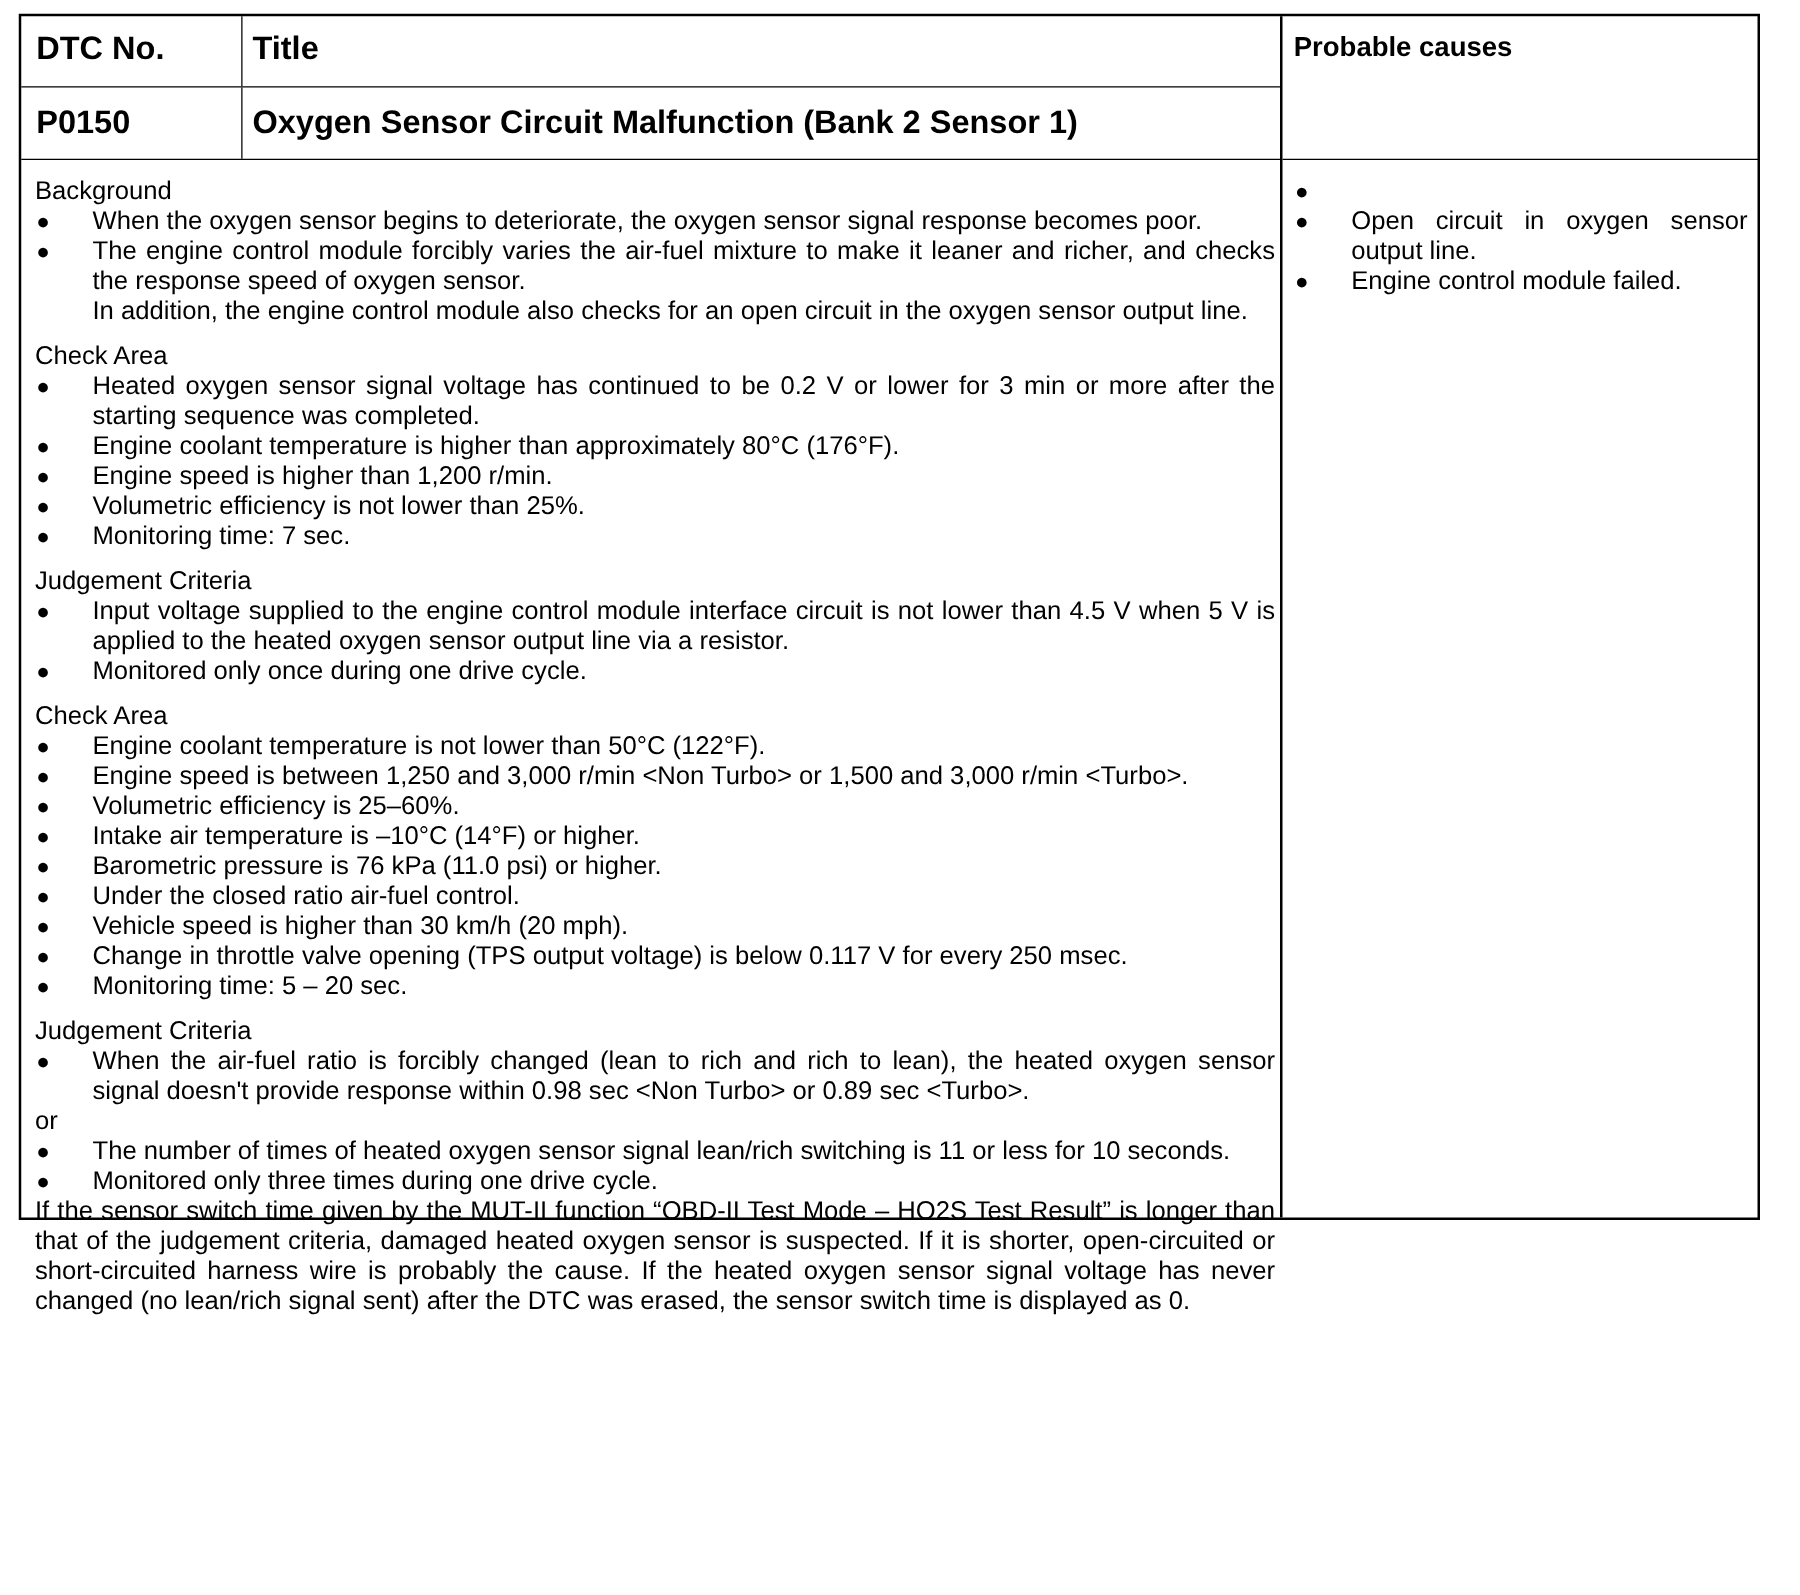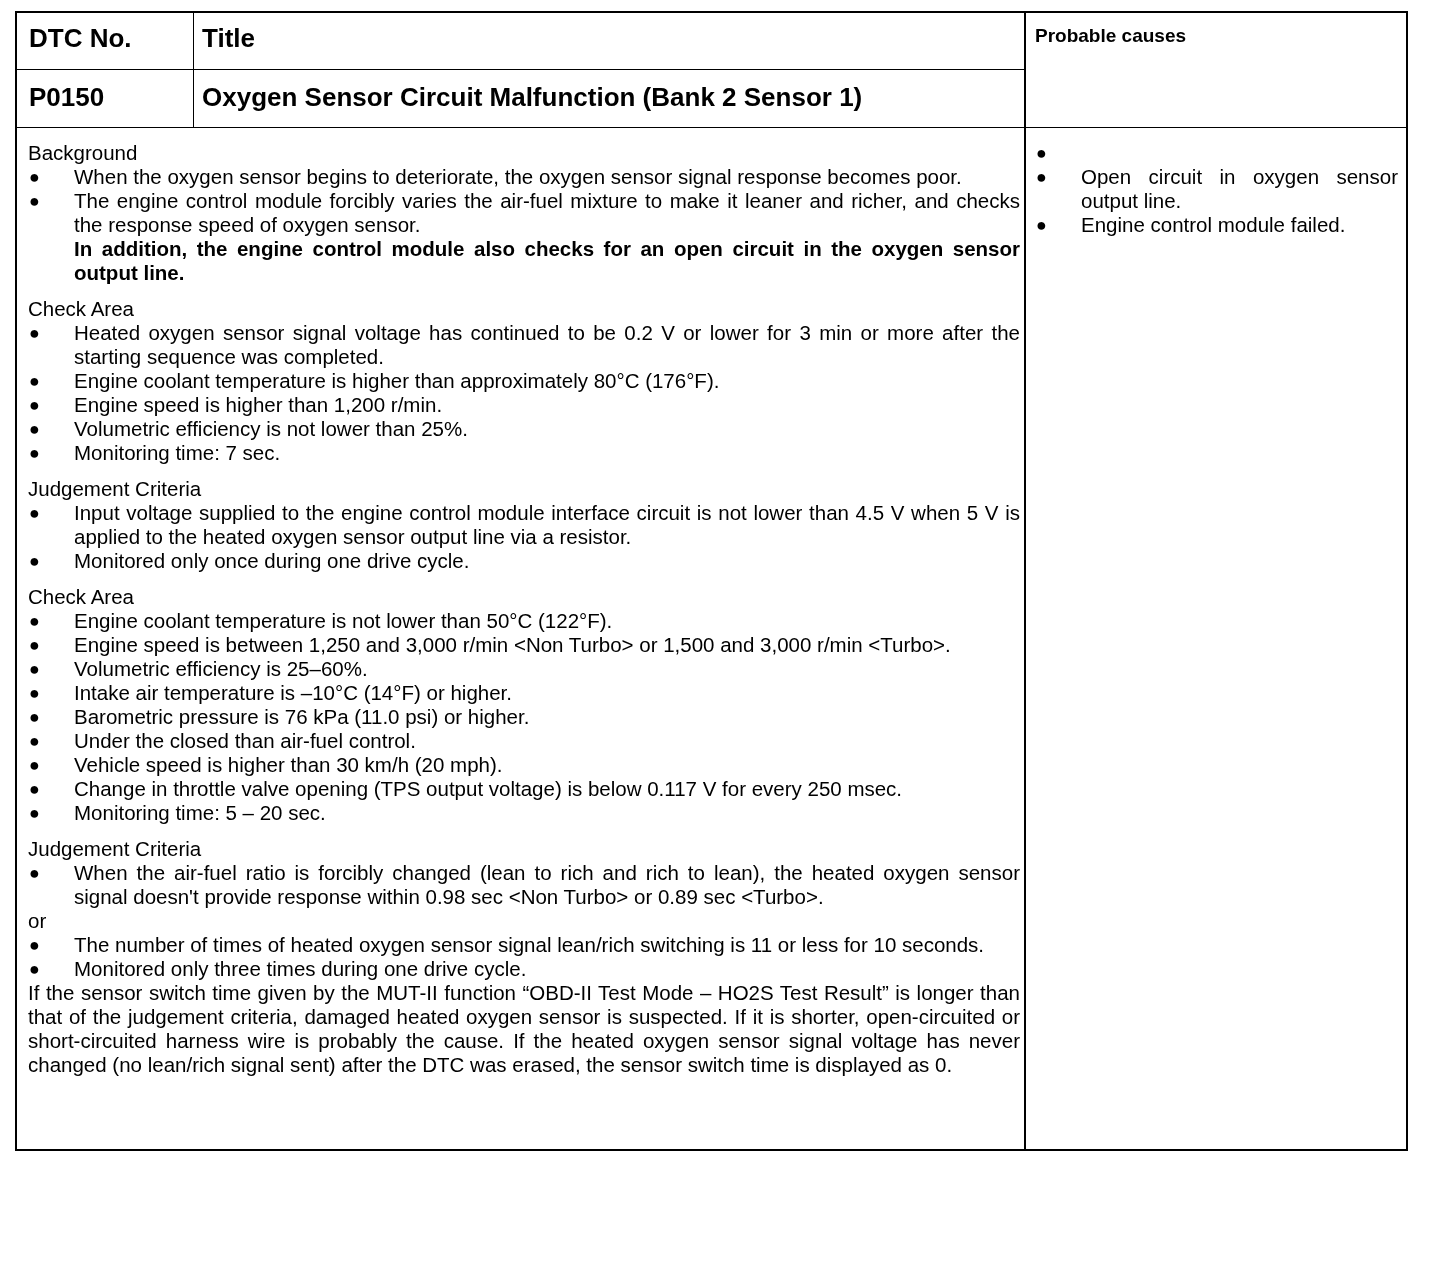--- a/index.html
+++ b/index.html
@@ -13,21 +13,21 @@
       position: relative;
       overflow: hidden;
       color: #000;
       font-family: "Liberation Sans", sans-serif;
     }
     .sheet {
       position: absolute;
       left: 15px;
       top: 11px;
       width: 1393px;
-      height: 1140px;
+      height: 965px;
       border: 2px solid #000;
       box-sizing: border-box;
     }
     
     .hdr-row {
       position: absolute;
       left: 0;
       height: 57px;
       border-bottom: 1px solid #000;
       box-sizing: border-box;
@@ -61,21 +61,21 @@
     }
     .causes-head {
       position: absolute;
       left: 1009px;
       top: 0;
       width: 382px;
       height: 115px;
       border-bottom: 1px solid #000;
       box-sizing: border-box;
       font-weight: bold;
-      font-size: 19px;
+      font-size: 22px;
       padding: 12px 0 0 9px;
     }
 
     
     .main-body {
       position: absolute;
       left: 0;
       top: 116px;
       width: 1007px;
       padding: 12px 4px 0 11px;
@@ -96,21 +96,20 @@
       line-height: 24px;
       padding-left: 1px;
     }
     .bullet-text {
       flex: 1;
       text-align: justify;
     }
     .sub-text {
       padding-left: 46px;
       text-align: justify;
-      font-weight: bold;
     }
     .or-label { }
     .note-label { }
     .note-text {
       text-align: justify;
       padding-right: 0;
     }
     .section.tight { margin-bottom: 0; }
 
     .causes-body {
@@ -211,21 +210,21 @@
       <div class="bullet-item">
         <span class="bullet">●</span>
         <span class="bullet-text">Intake air temperature is –10°C (14°F) or higher.</span>
       </div>
       <div class="bullet-item">
         <span class="bullet">●</span>
         <span class="bullet-text">Barometric pressure is 76 kPa (11.0 psi) or higher.</span>
       </div>
       <div class="bullet-item">
         <span class="bullet">●</span>
-        <span class="bullet-text">Under the closed than air-fuel control.</span>
+        <span class="bullet-text">Under the closed ratio air-fuel control.</span>
       </div>
       <div class="bullet-item">
         <span class="bullet">●</span>
         <span class="bullet-text">Vehicle speed is higher than 30 km/h (20 mph).</span>
       </div>
       <div class="bullet-item">
         <span class="bullet">●</span>
         <span class="bullet-text">Change in throttle valve opening (TPS output voltage) is below 0.117 V for every 250 msec.</span>
       </div>
       <div class="bullet-item">

